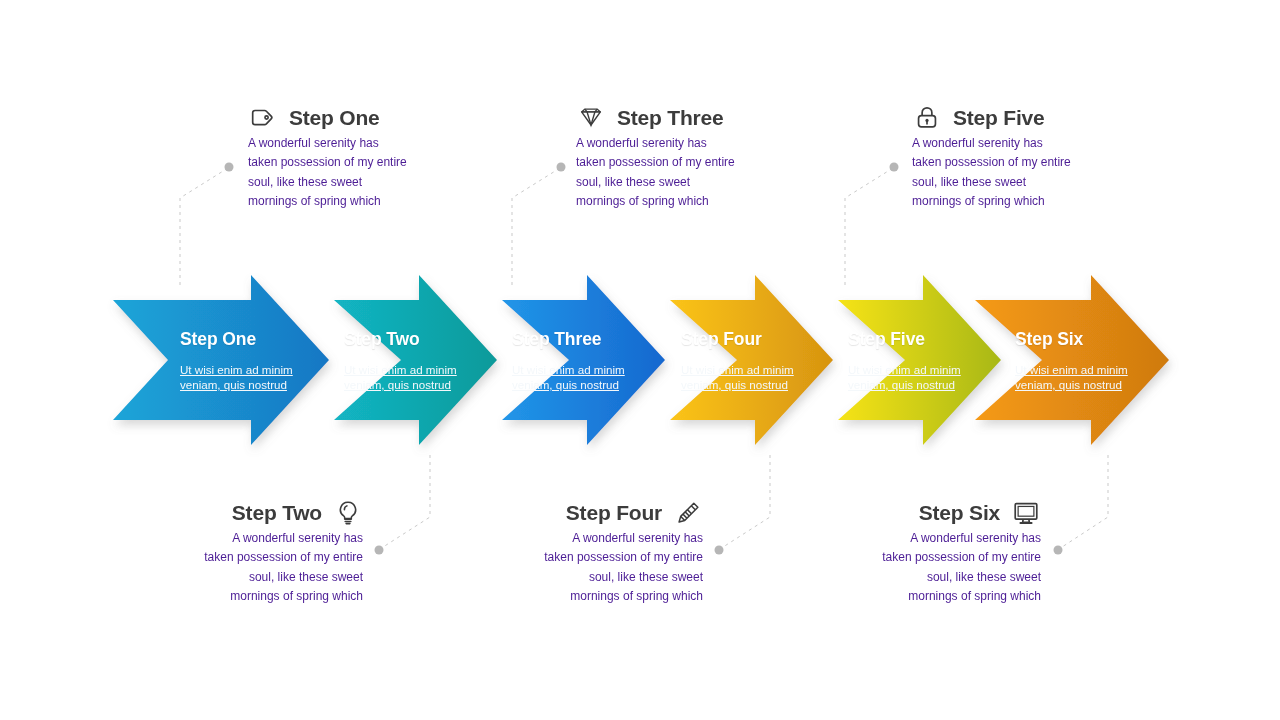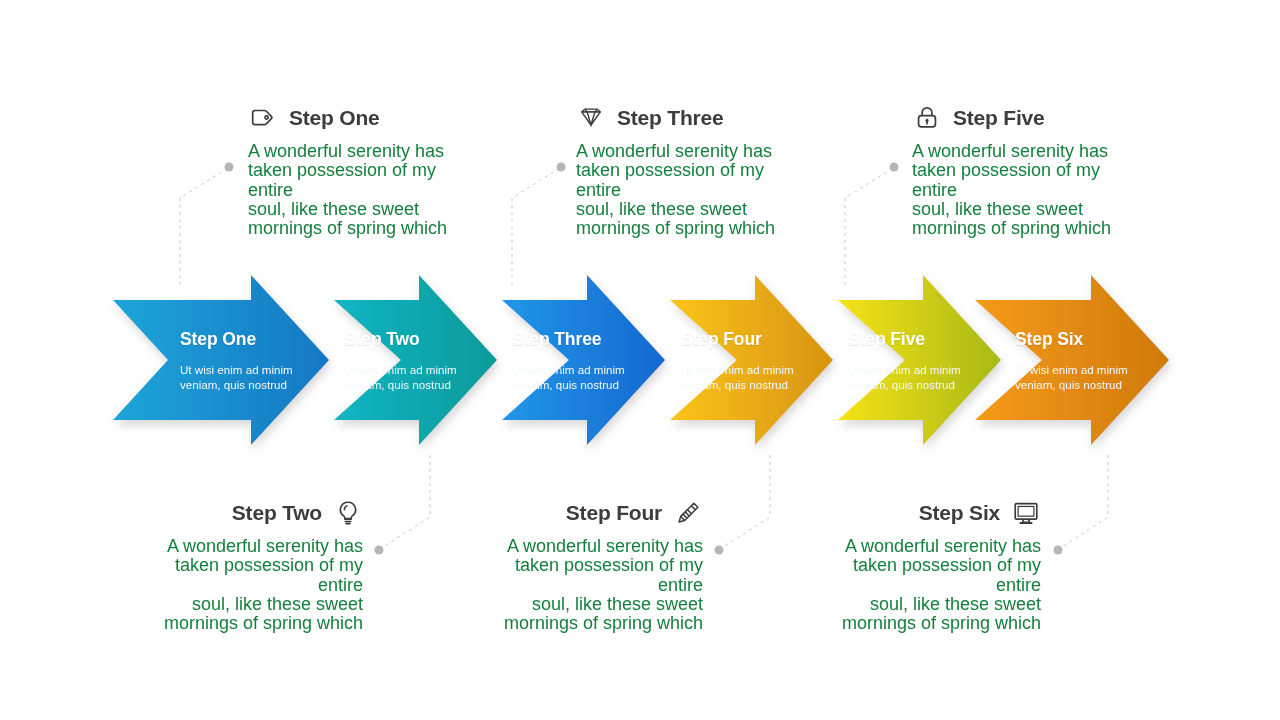--- a/index.html
+++ b/index.html
@@ -18,41 +18,42 @@
   
   .callout{position:absolute;}
   .callout .head{display:flex;align-items:center;gap:11px;}
   .callout.top .head{justify-content:flex-start;}
   .callout.bottom .head{justify-content:flex-end;}
   .callout .title{
     font-size:21px;font-weight:bold;color:#3c3c3c;letter-spacing:-0.2px;
     white-space:nowrap;
   }
   .callout .body{
-    margin-top:9px;
-    font-size:18px;line-height:19.3px;color:#15803d;
+    margin-top:1px;
+    font-size:12px;line-height:19.3px;color:#4c1d95;
     white-space:pre-line;
   }
   .callout.top .body{text-align:left;}
   .callout.bottom .body{text-align:right;}
   .ico{width:30px;height:30px;display:block;flex:none;}
   .ico svg{display:block;width:30px;height:30px;}
 
   
   .arrow-band{position:absolute;left:0;top:0;width:1280px;height:720px;}
   .arrow-label{
     position:absolute;color:#ffffff;pointer-events:none;
   }
   .arrow-label .a-title{
     font-size:17.5px;font-weight:bold;letter-spacing:-0.1px;white-space:nowrap;
     text-shadow:0 1px 1px rgba(0,0,0,.10);
   }
   .arrow-label .a-desc{
     margin-top:13px;font-size:11.6px;line-height:14.6px;white-space:pre-line;
     color:#f4f8fb;
+    text-decoration:underline;
   }
 </style>
 </head>
 <body>
 
 <div id="stage">
 
   <svg class="arrow-band" viewBox="0 0 1280 720">
     <defs>
       <linearGradient id="g1" x1="0" y1="0" x2="1" y2="0">

